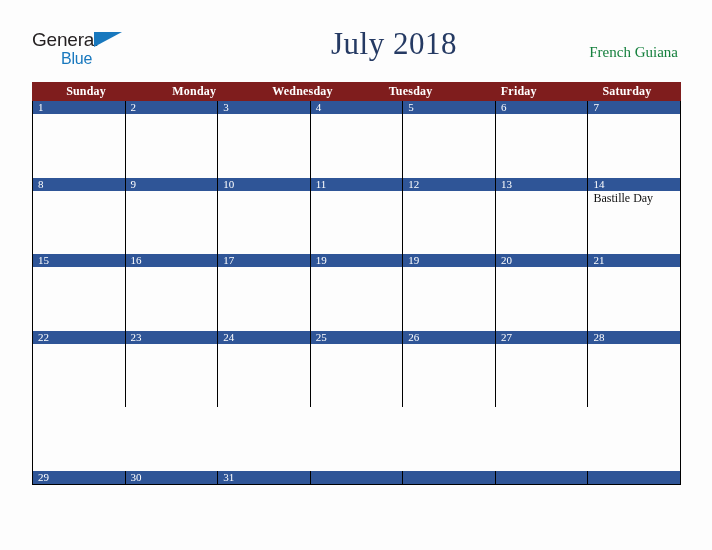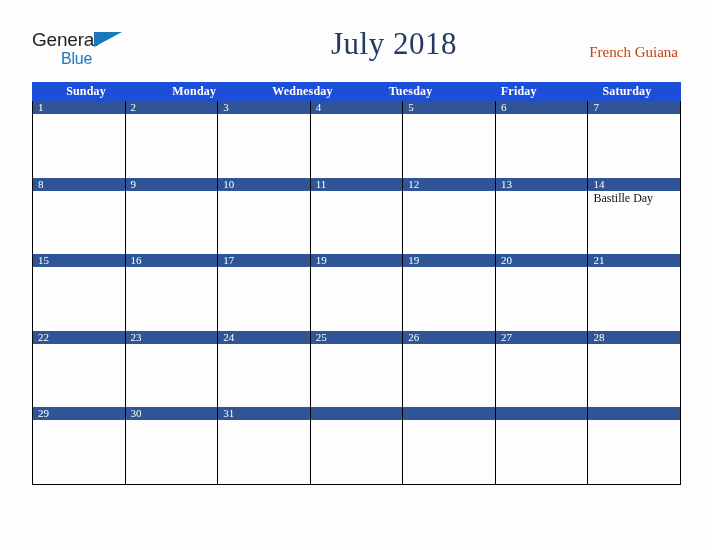--- a/index.html
+++ b/index.html
@@ -78,38 +78,38 @@
     font-family: "Liberation Serif", serif;
     letter-spacing: 0.5px;
     margin-left: 24px;
   }
 
   .country {
     position: absolute;
     right: 34px;
     top: 44px;
     font-size: 15px;
-    color: #c2410c;
+    color: #15803d;
     font-family: "Liberation Serif", serif;
     text-align: right;
   }
 
   
   .calendar {
     position: absolute;
     left: 32px;
     top: 82px;
     width: 649px;
   }
 
   .dow-row {
     display: flex;
     width: 649px;
     height: 19px;
-    background: #1d4ed8;
+    background: #7f1d1d;
   }
   .dow {
     flex: 1 1 0;
     color: #ffffff;
     font-size: 12px;
     font-weight: bold;
     font-family: "Liberation Serif", serif;
     text-align: center;
     line-height: 19px;
     letter-spacing: 0.2px;
@@ -123,20 +123,21 @@
     box-sizing: border-box;
   }
 
   .week {
     display: flex;
     width: 647px;
     height: 76.5px;
   }
   .week.last {
     height: 76.5px;
+    align-items: flex-end;
   }
 
   .cell {
     flex: 1 1 0;
     position: relative;
     border-right: 1px solid #000000;
     box-sizing: border-box;
     background: #fdfdfd;
     overflow: hidden;
   }

